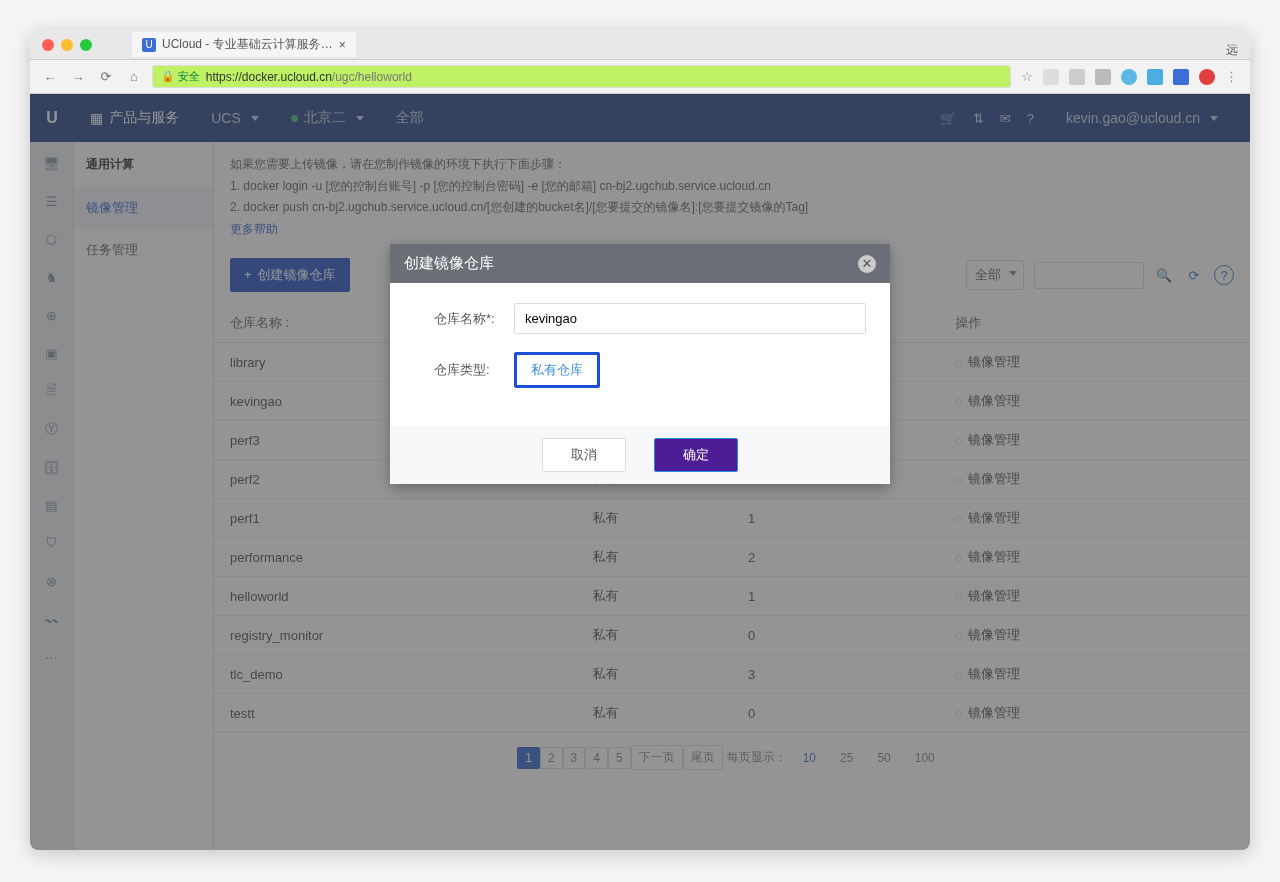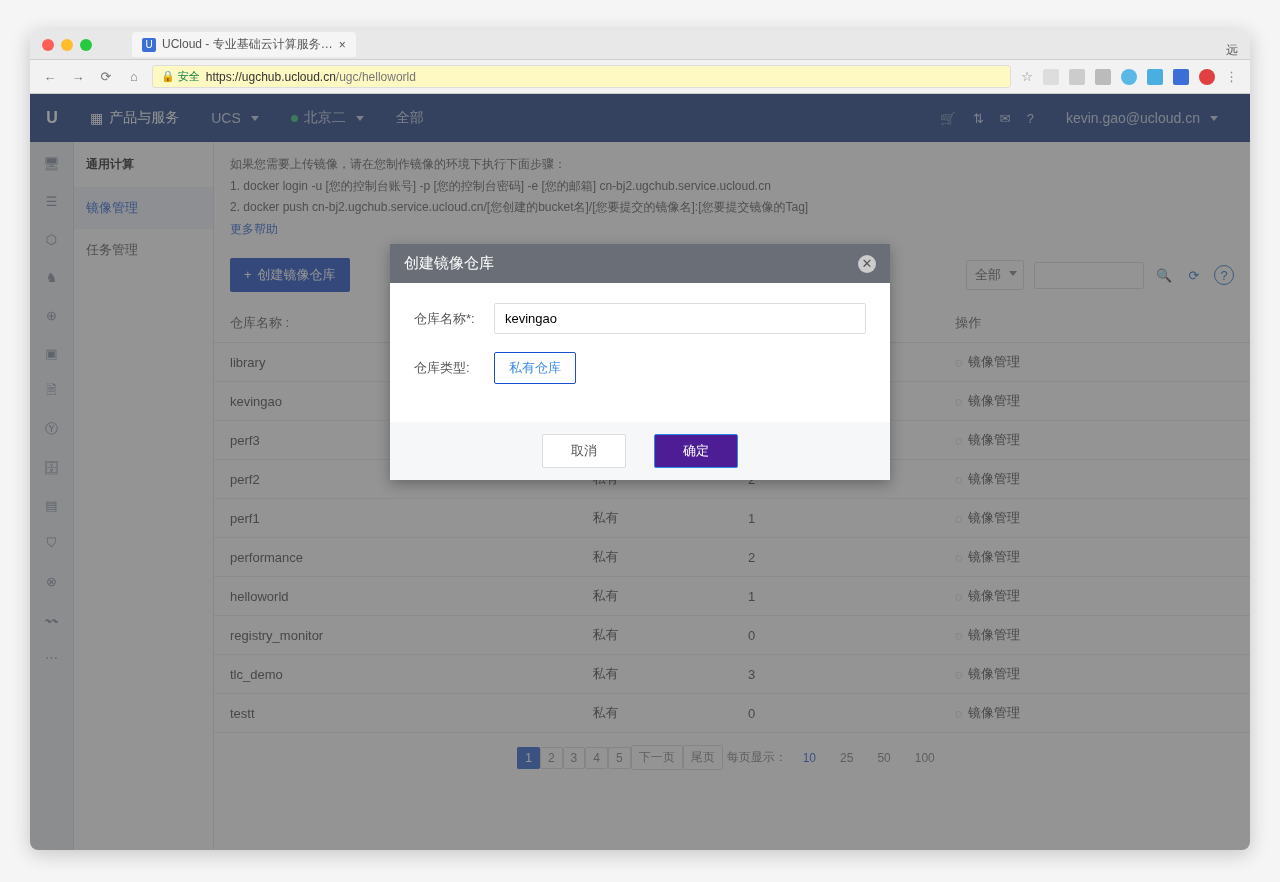--- a/index.html
+++ b/index.html
@@ -9,21 +9,21 @@
 .dots { display: flex; gap: 7px; }
 .dot { width: 12px; height: 12px; border-radius: 50%; }
 .dot.red { background: #ff5f56; }
 .dot.yellow { background: #ffbd2e; }
 .dot.green { background: #27c93f; }
 .tab { margin-left: 40px; display: flex; align-items: center; gap: 6px; background: #f5f5f5; padding: 4px 10px; border-radius: 4px 4px 0 0; font-size: 12px; color: #555; }
 .tab .favicon { width: 14px; height: 14px; background: #3b6ed6; color: #fff; display: flex; align-items: center; justify-content: center; font-size: 10px; border-radius: 2px; }
 .addrbar { height: 34px; background: #f2f2f2; border-bottom: 1px solid #ccc; display: flex; align-items: center; padding: 0 12px; gap: 10px; font-size: 13px; color: #666; }
 .nav-icons { display: flex; gap: 12px; }
 .nav-icon { width: 16px; height: 16px; display: flex; align-items: center; justify-content: center; color: #777; }
-.url-box { flex: 1; display: flex; align-items: center; gap: 6px; background: #fef9c3; border: 1px solid #ddd; border-radius: 3px; padding: 3px 8px; }
+.url-box { flex: 1; display: flex; align-items: center; gap: 6px; background: #bef264; border: 1px solid #ddd; border-radius: 3px; padding: 3px 8px; }
 .lock { color: #0b8043; font-size: 11px; }
 .url-text { color: #333; font-size: 12px; }
 .url-text .host { color: #333; }
 .url-text .path { color: #777; }
 .ext-icons { display: flex; gap: 10px; align-items: center; }
 .ext-icon { width: 16px; height: 16px; border-radius: 2px; }
 
 .app { display: flex; height: 756px; position: relative; }
 .topbar { position: absolute; top: 0; left: 0; right: 0; height: 48px; background: #2b4b8c; display: flex; align-items: center; color: #fff; z-index: 1; }
 .logo { width: 44px; display: flex; justify-content: center; font-weight: bold; font-size: 16px; }
@@ -63,23 +63,23 @@
 .pg-text { padding: 0 4px; }
 .pg-sizes span { margin: 0 12px; color:#888; }
 .pg-sizes span.active { color: #3b6ed6; }
 
 .modal-back { position: absolute; inset: 0; background: rgba(60,60,60,0.55); z-index: 20; }
 .modal { position: absolute; top: 150px; left: 50%; transform: translateX(-50%); width: 500px; background: #fff; border-radius: 2px; z-index: 21; box-shadow: 0 4px 14px rgba(0,0,0,0.3); }
 .modal-header { background: #6a6f77; color: #fff; padding: 10px 14px; display: flex; align-items: center; justify-content: space-between; font-size: 15px; }
 .modal-close { width: 18px; height: 18px; border-radius: 50%; background: #ccc; color: #555; display: flex; align-items: center; justify-content: center; font-size: 13px; cursor: pointer; }
 .modal-body { padding: 20px 24px; }
 .form-row { display: flex; align-items: center; margin-bottom: 18px; }
-.form-label { width: 80px; color: #555; font-size: 13px; }
+.form-label { width: 80px; color: #555; font-size: 13px; margin-left: 20px; }
 .form-input { flex: 1; border: 1px solid #ddd; padding: 7px 10px; font-size: 13px; border-radius: 2px; }
-.form-tag { border: 1px solid #1d4ed8; color: #3b8de6; padding: 6px 14px; border-radius: 2px; font-size: 13px; }
+.form-tag { border: 3px solid #1d4ed8; color: #3b8de6; padding: 6px 14px; border-radius: 2px; font-size: 13px; }
 .modal-footer { background: #f6f7f8; padding: 12px; display: flex; justify-content: center; gap: 28px; }
 .btn { padding: 7px 28px; font-size: 13px; border-radius: 2px; cursor: pointer; border: 1px solid #ddd; background: #fff; color: #555; }
 .btn-primary { background: #4c1d95; color: #fff; border: 1px solid #2b8ae6; }
 .rt-lbl { position:absolute; top:12px; right:12px; font-size:12px; color:#555; }
 </style>
 </head>
 <body>
 
 <div class="browser-frame">
   <span class="rt-lbl">远</span>
@@ -97,21 +97,21 @@
   </div>
   <div class="addrbar">
     <div class="nav-icons">
       <span class="nav-icon">←</span>
       <span class="nav-icon">→</span>
       <span class="nav-icon">⟳</span>
       <span class="nav-icon">⌂</span>
     </div>
     <div class="url-box">
       <span class="lock">🔒 <span>安全</span></span>
-      <span class="url-text"><span class="host">https://ugchub.ucloud.cn</span><span class="path">/ugc/helloworld</span></span>
+      <span class="url-text"><span class="host">https://docker.ucloud.cn</span><span class="path">/ugc/helloworld</span></span>
     </div>
     <span style="color:#888;">☆</span>
     <div class="ext-icons">
       <div class="ext-icon" style="background:#ddd;"></div>
       <div class="ext-icon" style="background:#ccc;"></div>
       <div class="ext-icon" style="background:#bbb;"></div>
       <div class="ext-icon" style="background:#5bb7e6;border-radius:50%;"></div>
       <div class="ext-icon" style="background:#4aaee0;"></div>
       <div class="ext-icon" style="background:#3b6ed6;"></div>
       <div class="ext-icon" style="background:#e04040;border-radius:50%;"></div>

